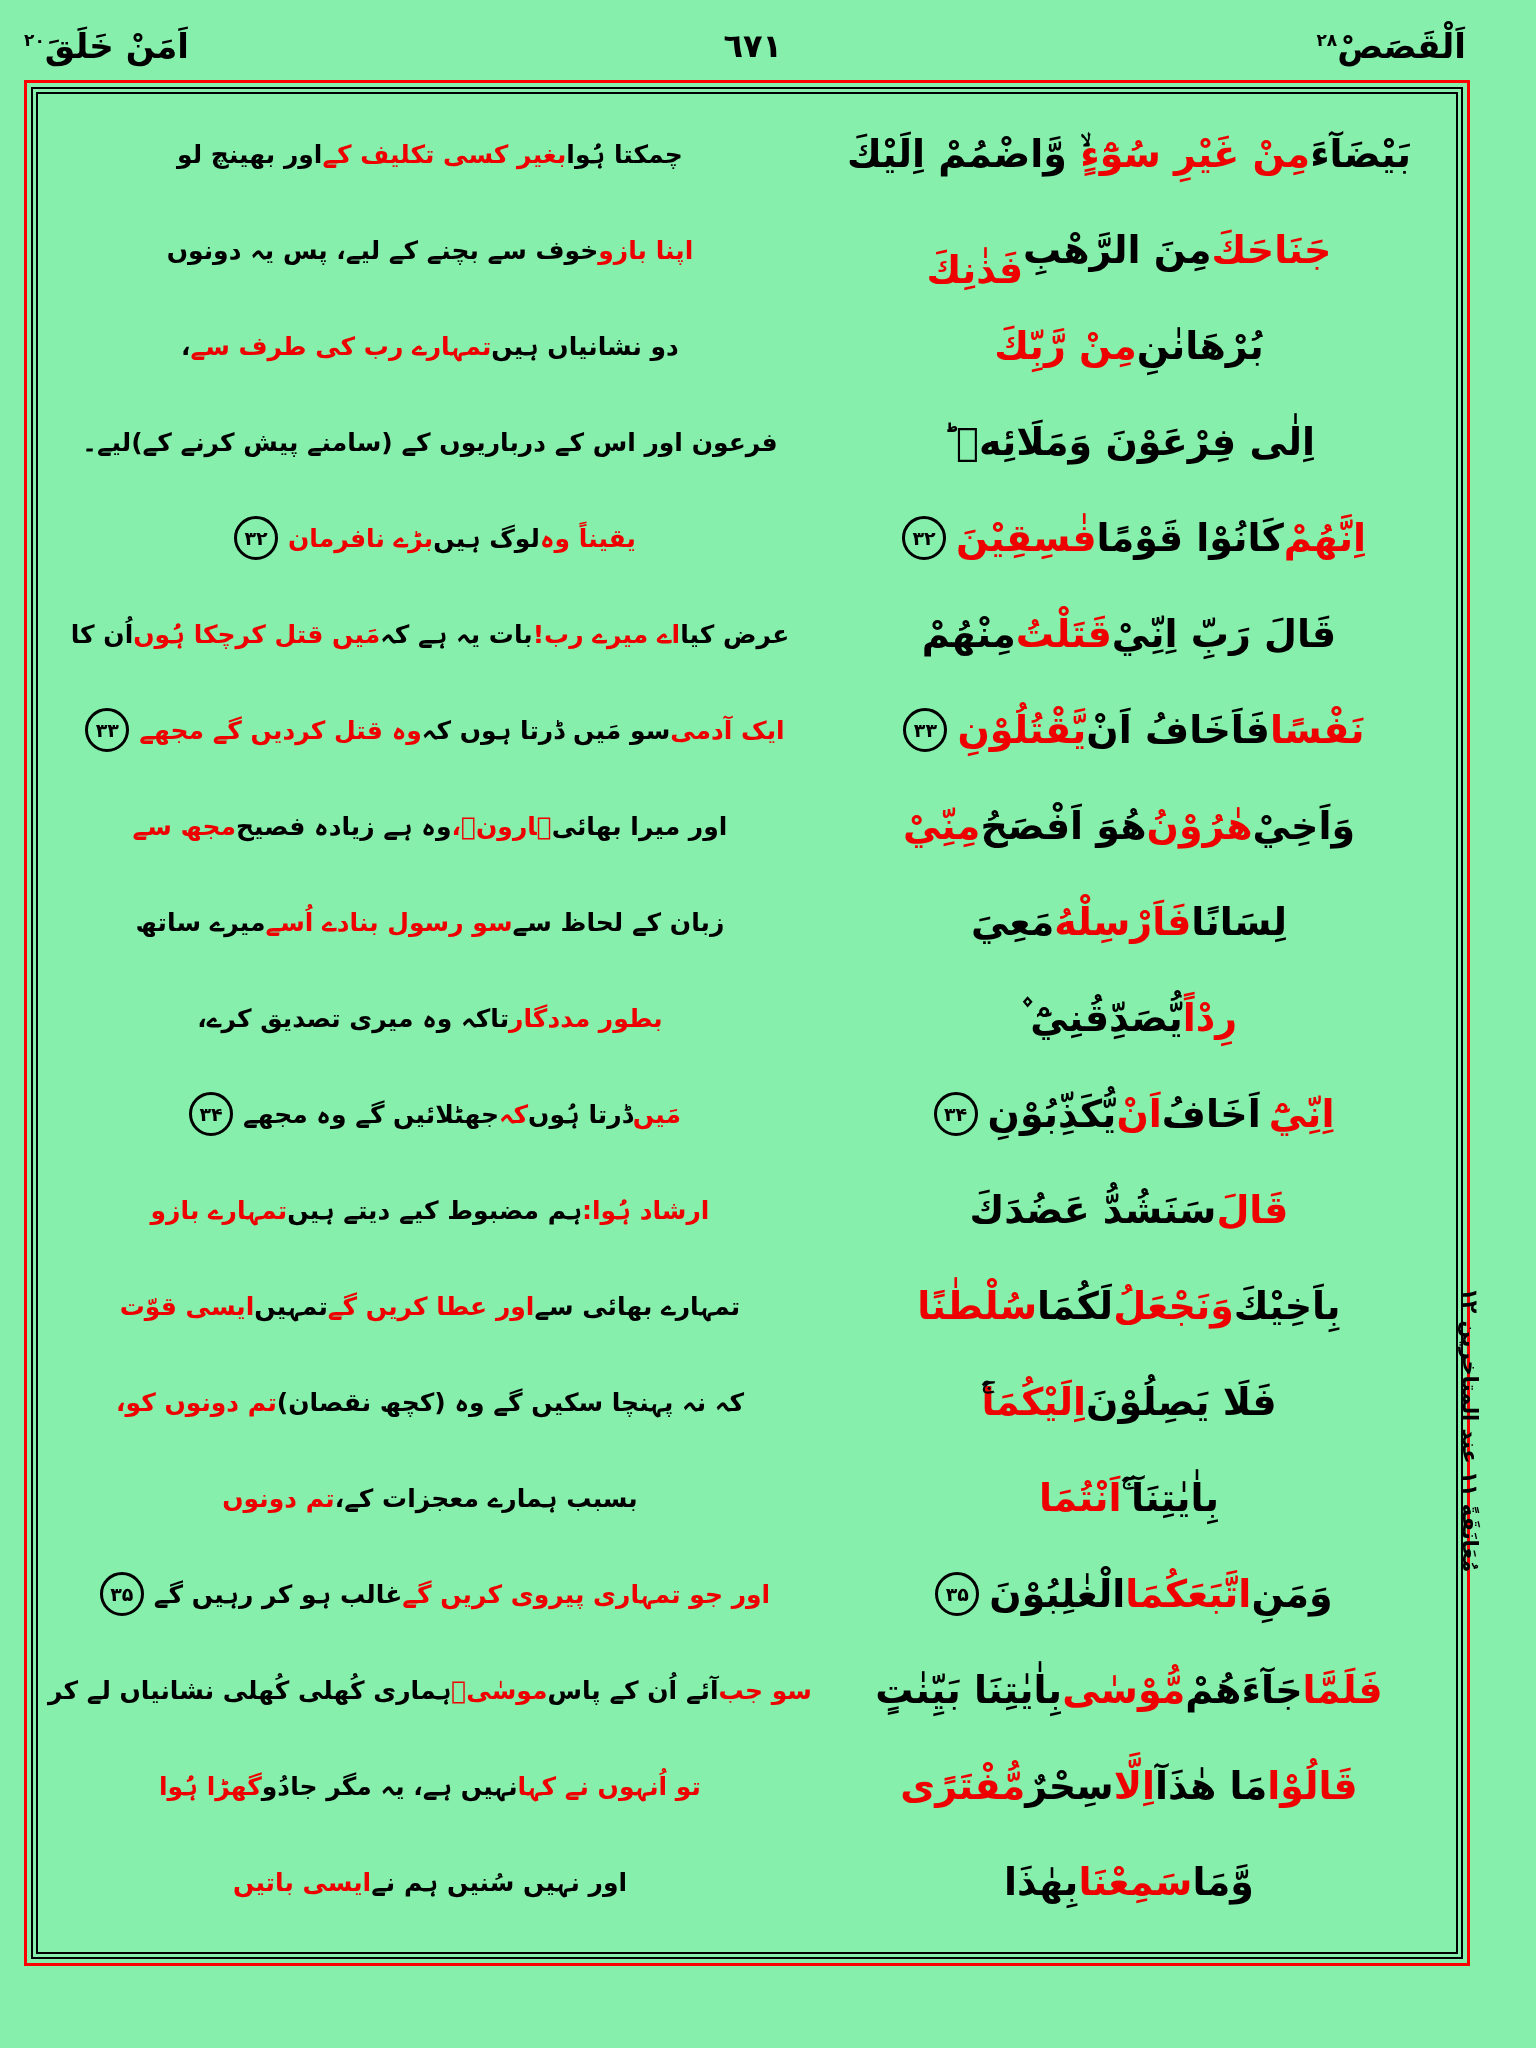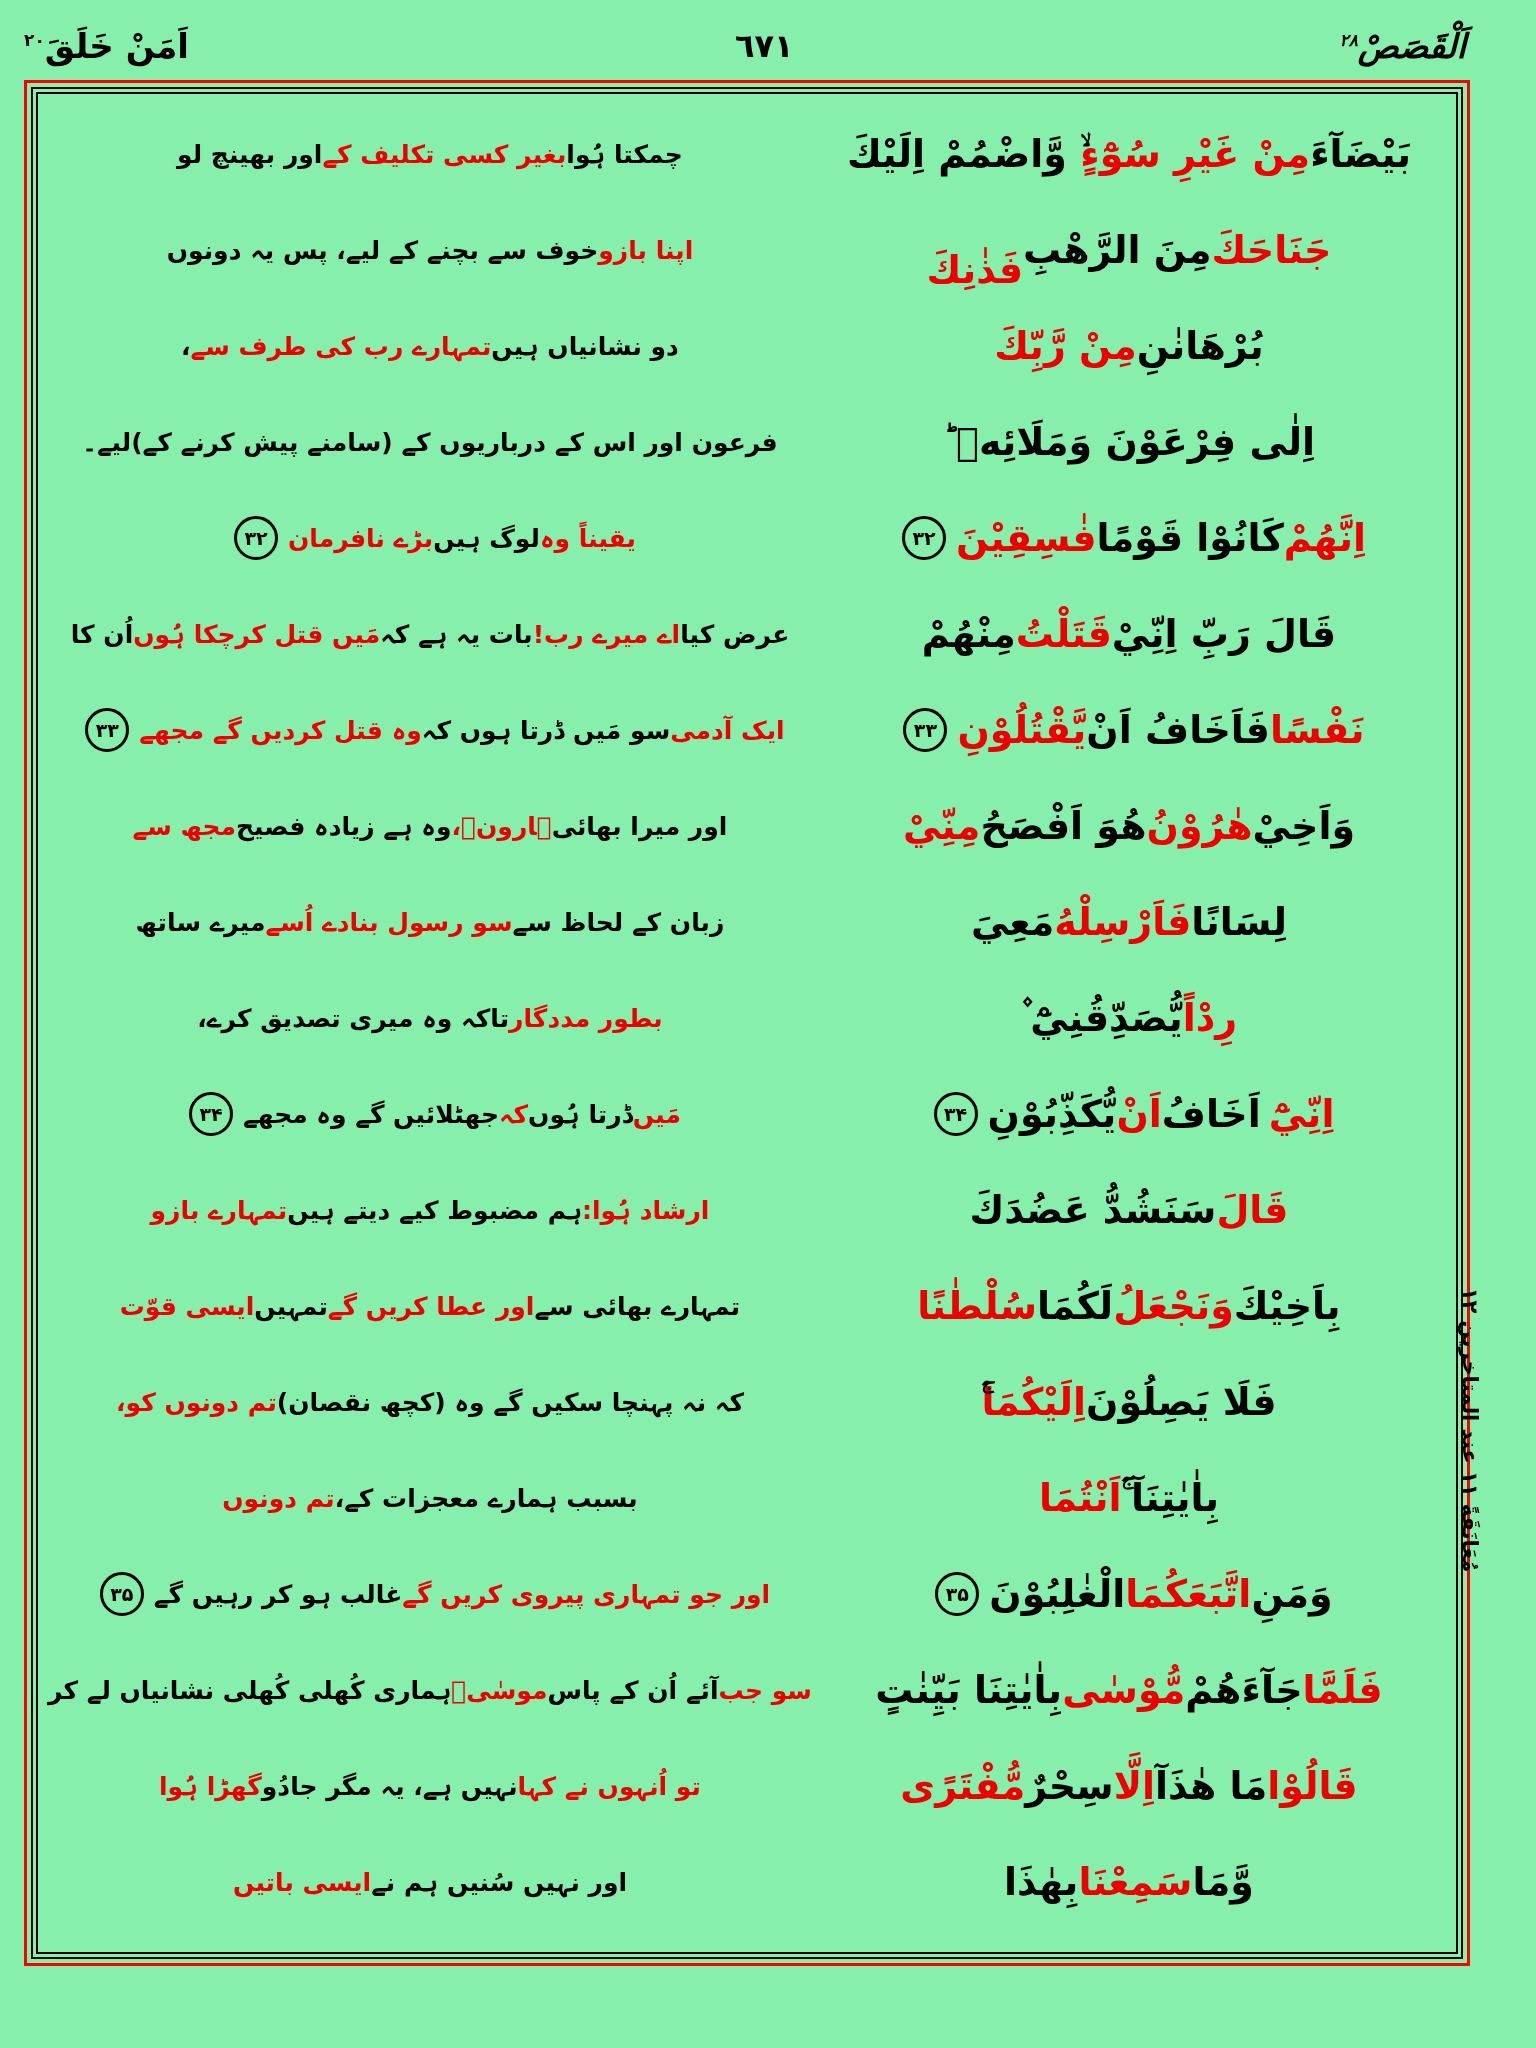--- a/index.html
+++ b/index.html
@@ -12,21 +12,21 @@
     direction:rtl;
     padding-left:46px;
   }
   
   .header{
     position:absolute;top:14px;left:70px;right:70px;height:64px;
     display:flex;flex-direction:row-reverse;justify-content:space-between;align-items:center;
     color:#000;font-weight:700;
   }
   .hdr-item{direction:rtl;white-space:nowrap;}
-  .hdr-left{font-size:34px;font-style:italic;}
+  .hdr-left{font-size:34px;}
   .hdr-center{font-size:32px;letter-spacing:2px;}
   .hdr-right{font-size:34px;}
   .hdr-sup{font-size:17px;vertical-align:super;font-weight:700;}
   
   .frame{
     position:absolute;top:80px;left:70px;right:66px;bottom:82px;
     border:3px solid var(--red-border,#ff0000);
   }
   .frame-inner{
     position:absolute;inset:4px;

